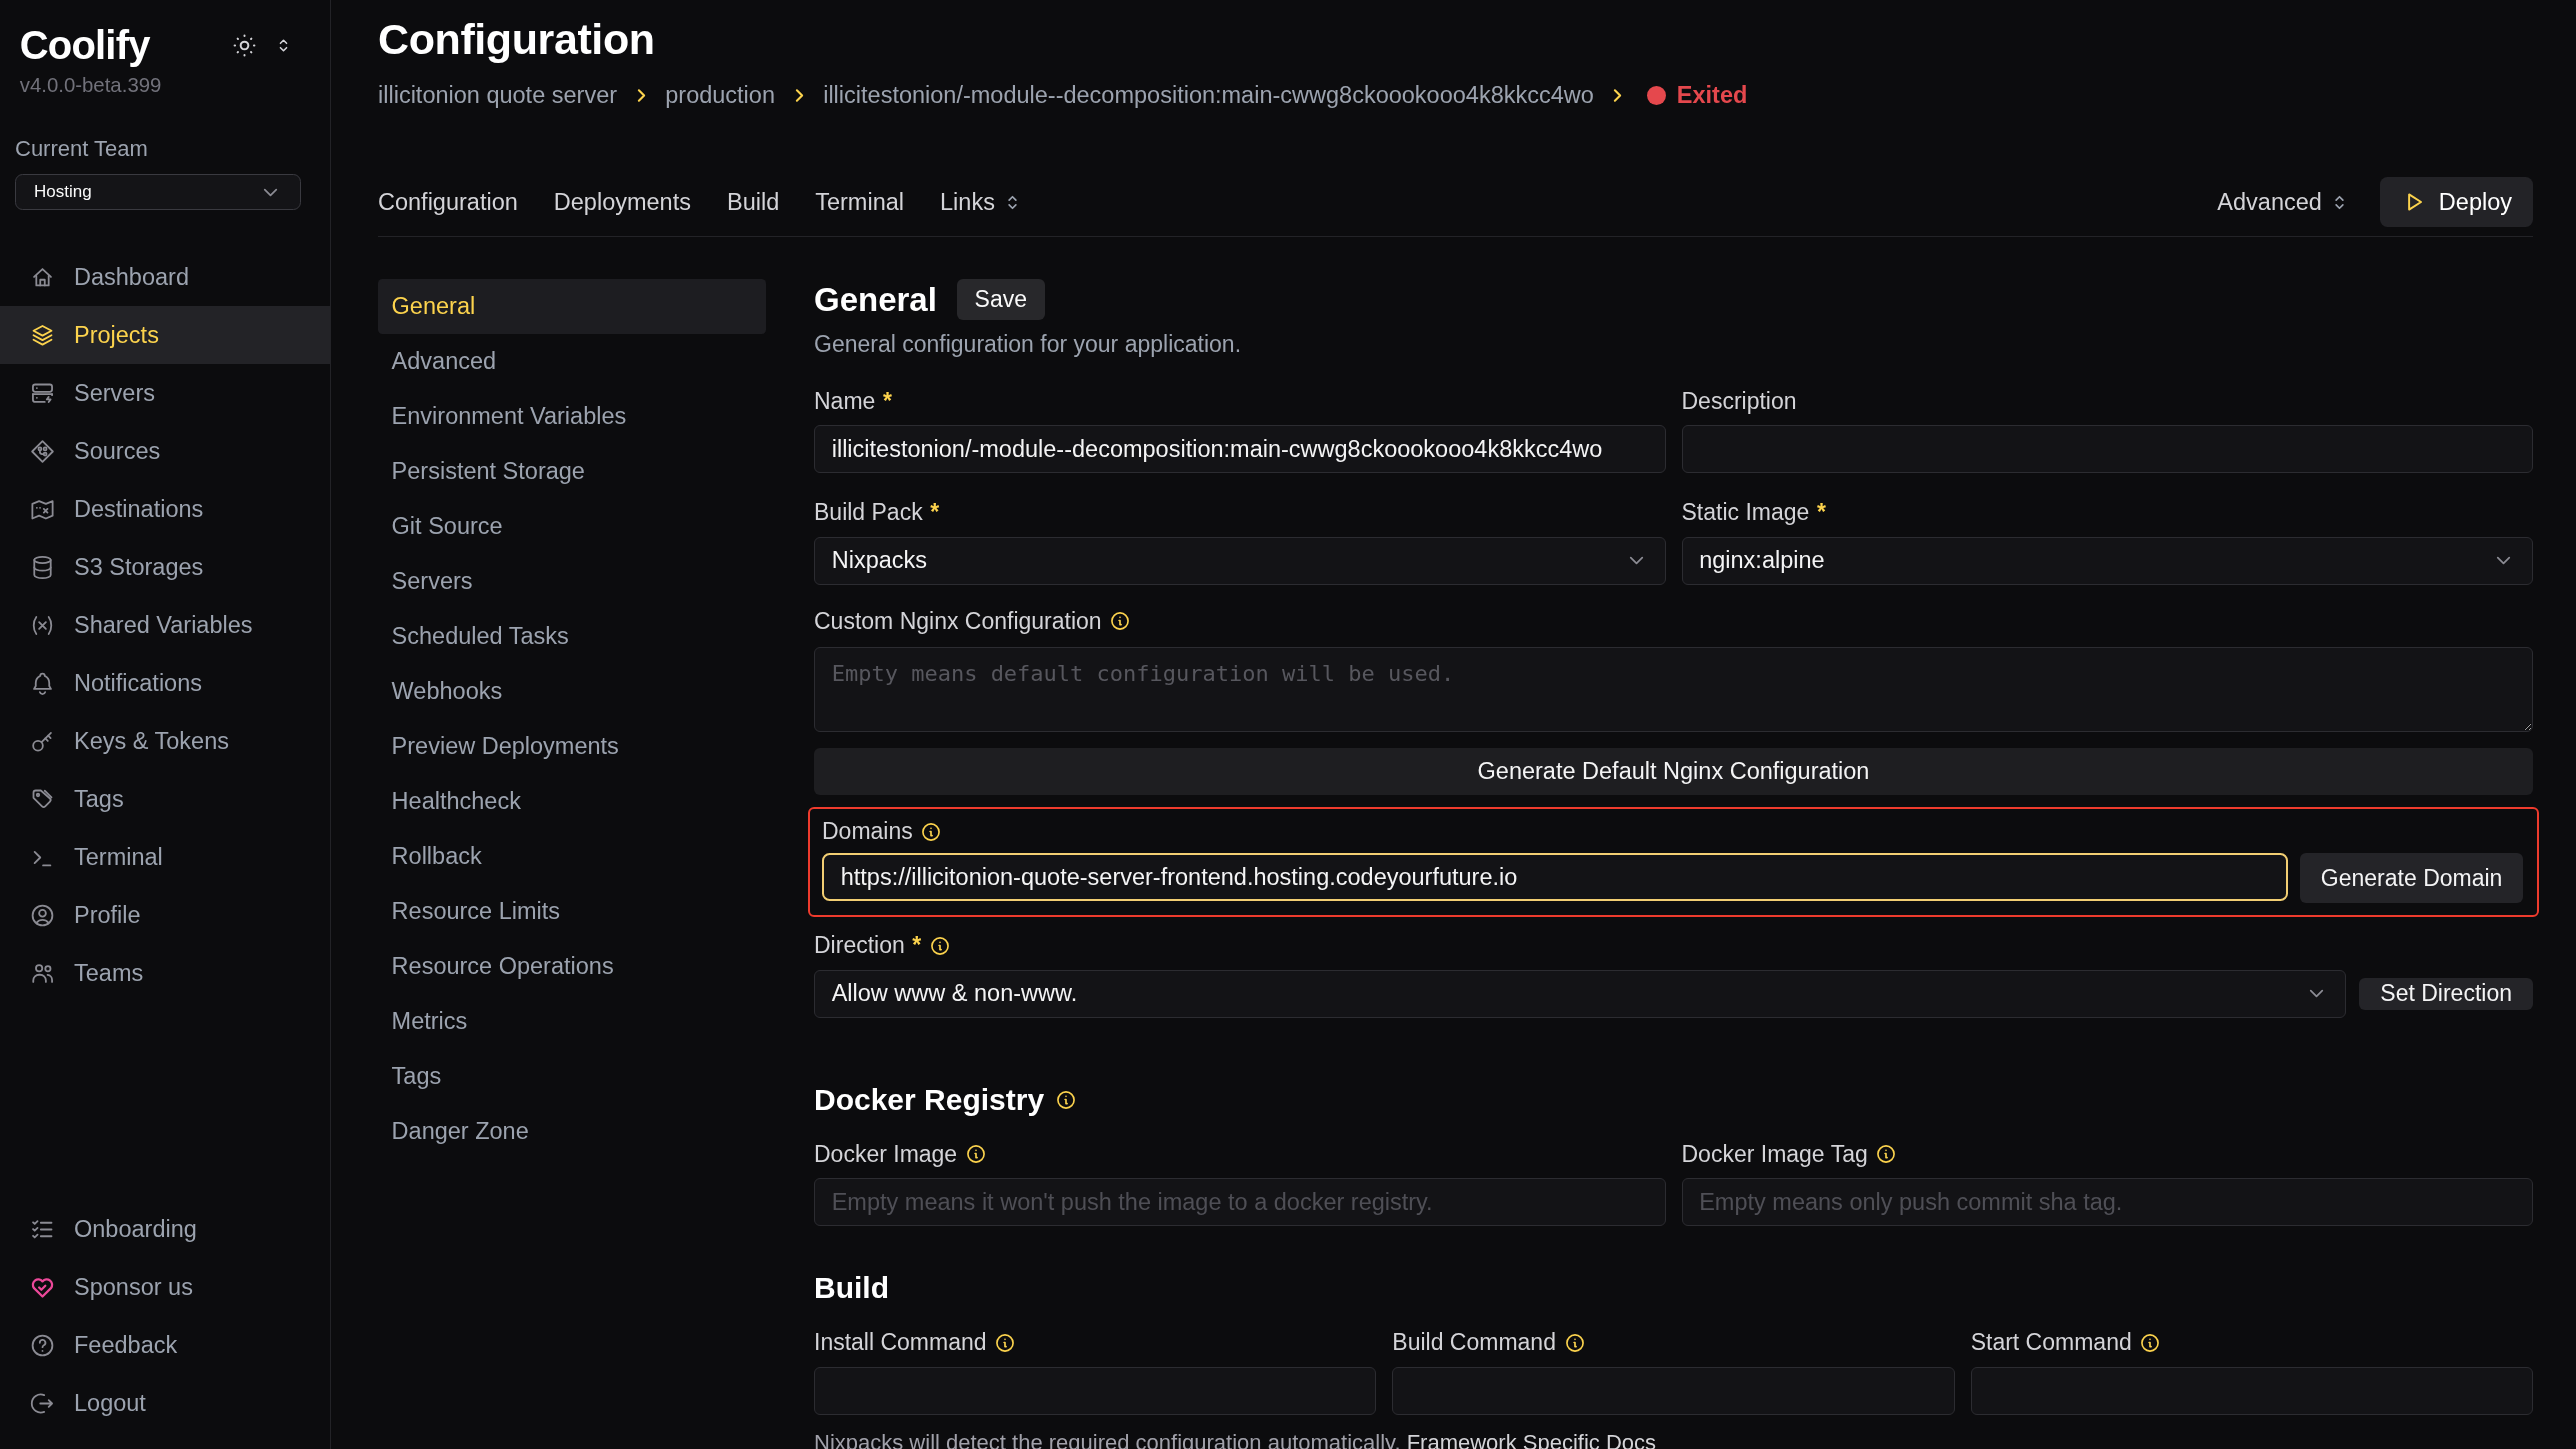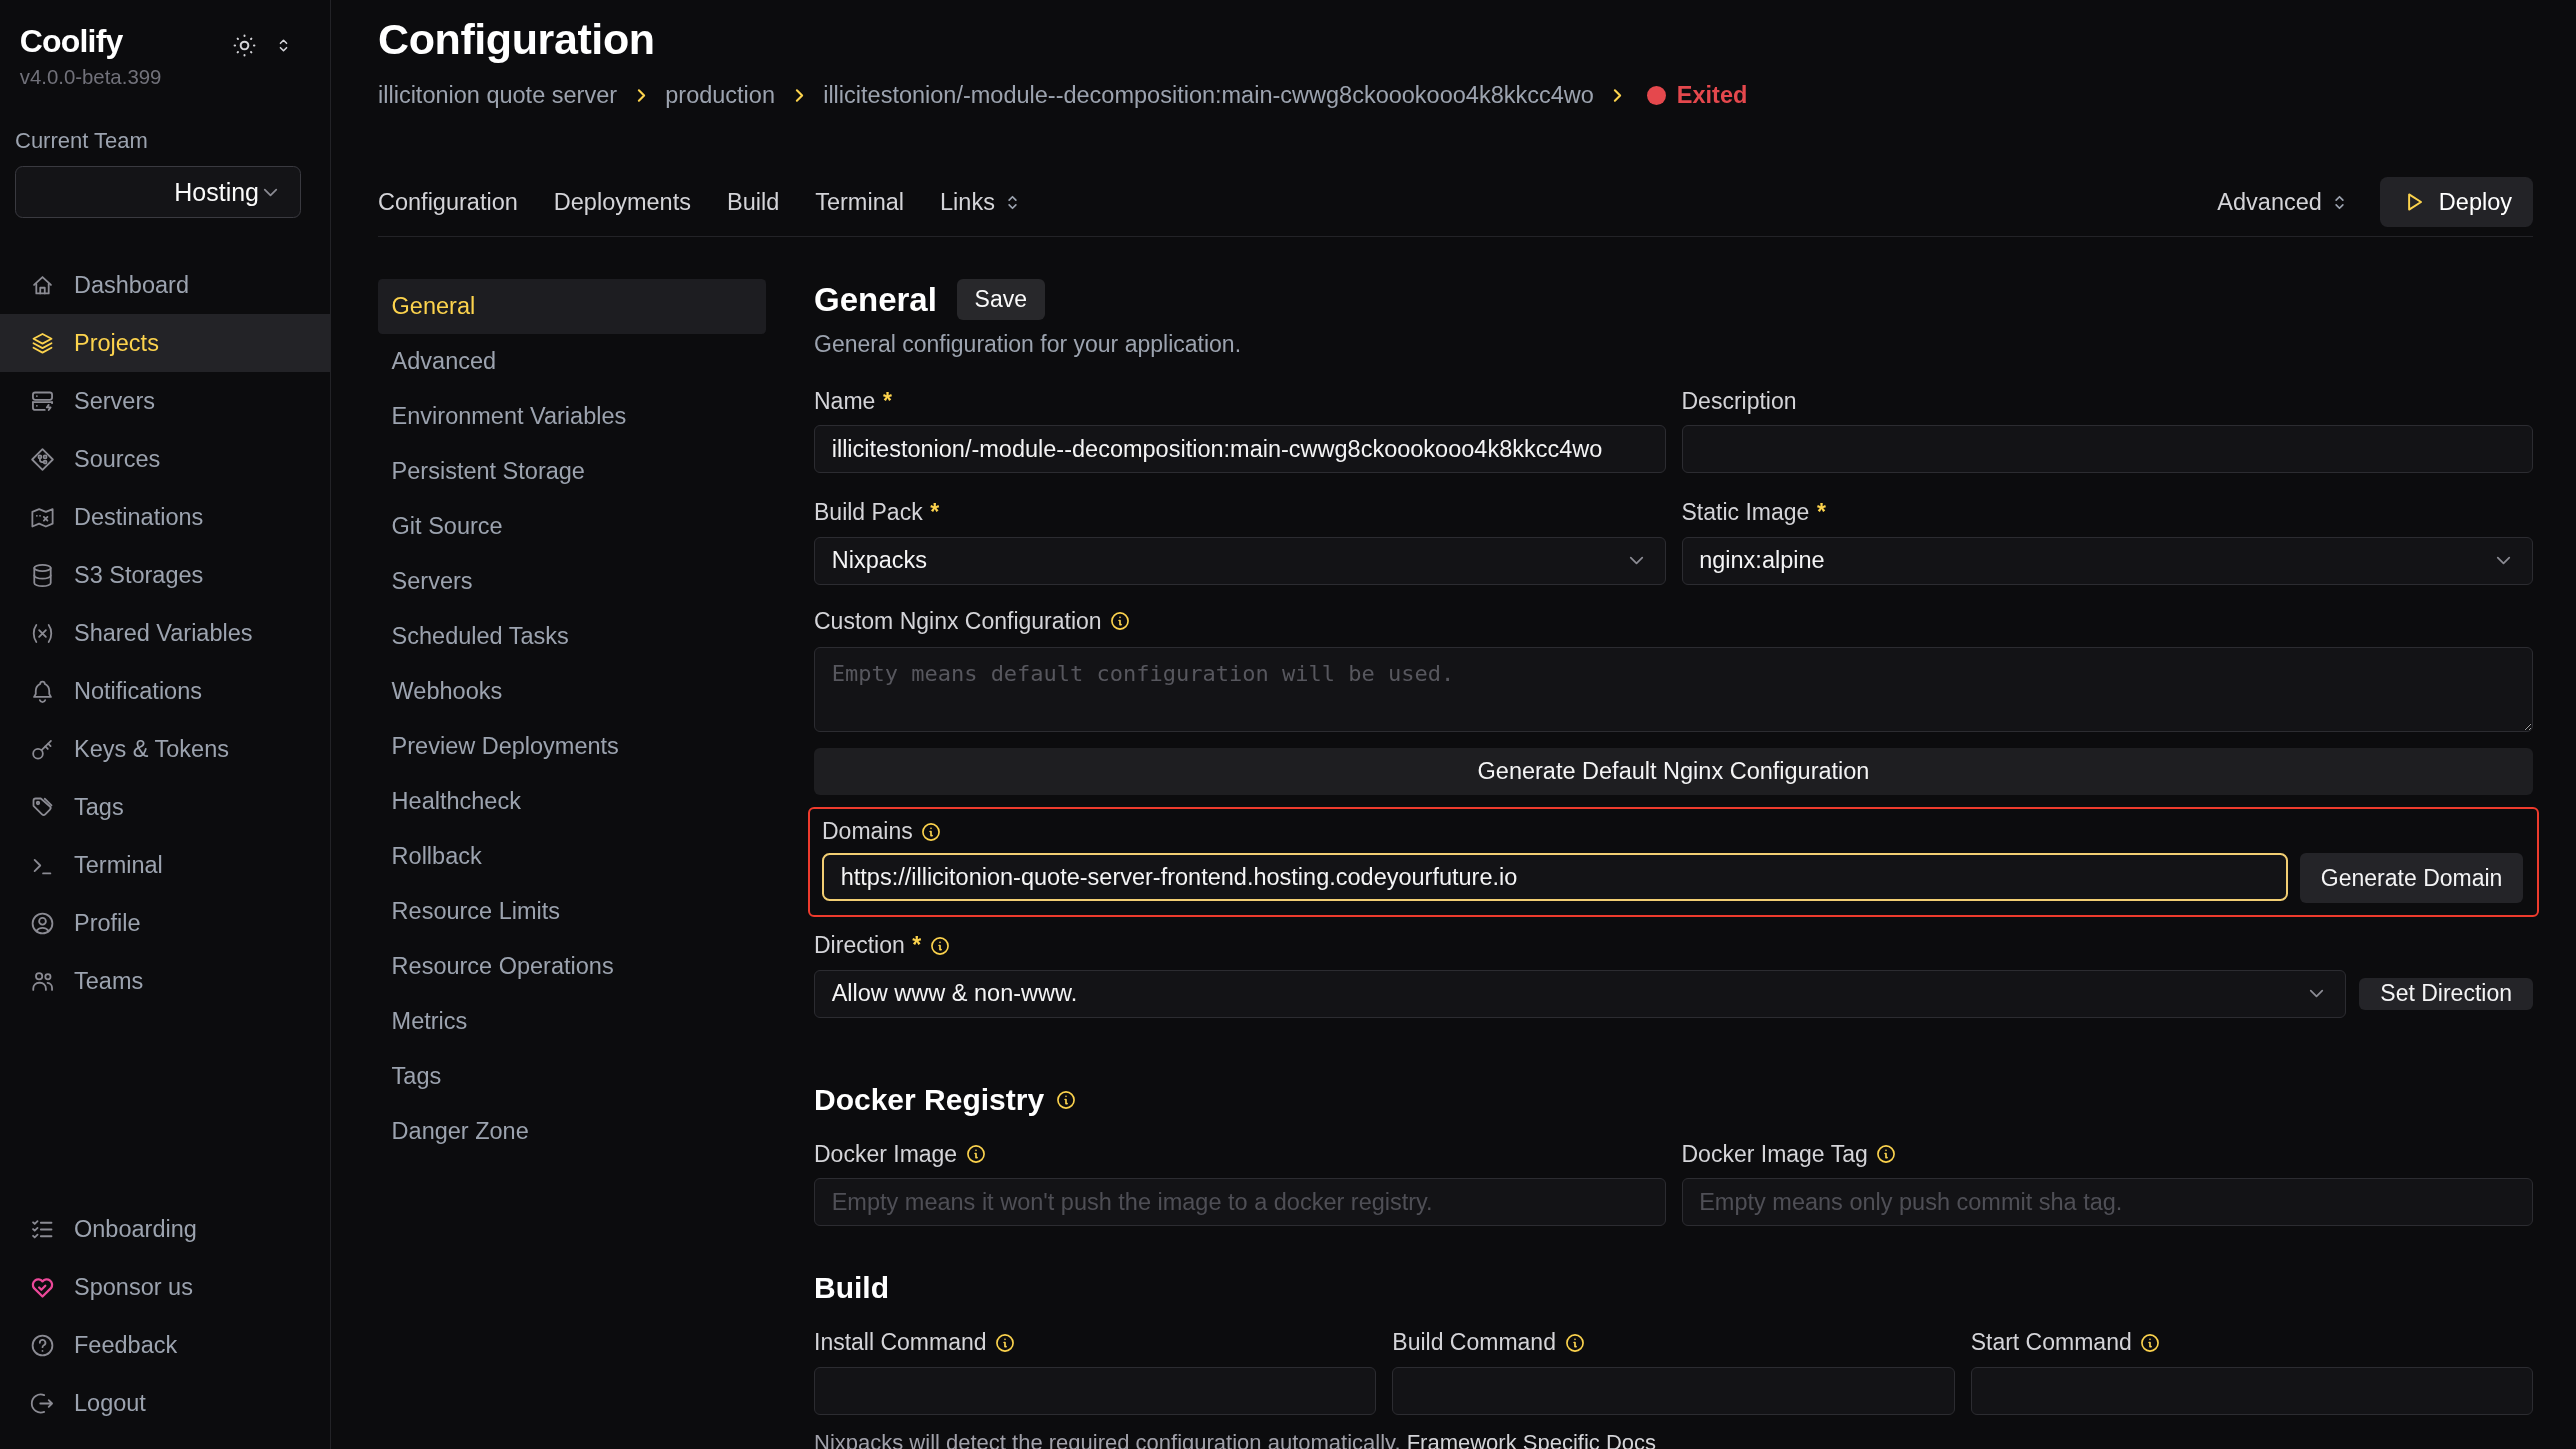--- a/index.html
+++ b/index.html
@@ -14,29 +14,29 @@
   #app { display: flex; width: 2576px; height: 1449px; }
 
   
   aside {
     width: 331px; min-width: 331px; height: 100%;
     border-right: 1.5px solid #232327;
     display: flex; flex-direction: column;
     background: #0c0c0e;
   }
   .logo-row { display: flex; align-items: flex-start; justify-content: space-between; padding: 23px 36px 0 19.7px; }
-  .logo { font-size: 32px; font-weight: 800; color: #ffffff; letter-spacing: -0.8px; }
+  .logo { font-size: 40px; font-weight: 800; color: #ffffff; letter-spacing: -0.8px; }
   .logo-icons { display: flex; align-items: center; gap: 15px; margin-top: 9px; color: #d4d4d8; }
   .version { padding: 6px 0 0 19.7px; font-size: 20.4px; color: #71717a; }
   .team-label { padding: 39px 0 0 15px; font-size: 22px; color: #9ca3af; }
   .team-select {
-    margin: 12px 29px 0 15px; height: 52px;
+    margin: 12px 29px 0 15px; height: 36px;
     border: 0.8px solid #3a3a40; border-radius: 7.6px; background: #141417;
-    display: flex; align-items: center; justify-content: flex-end;
-    padding: 0 18px; font-size: 25px; color: #fafafa; cursor: pointer;
+    display: flex; align-items: center; justify-content: space-between;
+    padding: 0 18px; font-size: 17px; color: #fafafa; cursor: pointer;
   }
   .menu { margin-top: 38px; display: flex; flex-direction: column; }
   .menu.bottom { margin-top: auto; padding-bottom: 16.7px; }
   .mitem {
     height: 58px; display: flex; align-items: center; gap: 18px;
     padding-left: 29px; color: #9ca3af; font-size: 23.5px; cursor: pointer;
   }
   .mitem .ic { width: 27px; height: 27px; color: #8b8b93; }
   .mitem.active { background: #232327; color: #fcd34d; }
   .mitem.active .ic { color: #fcd34d; }

